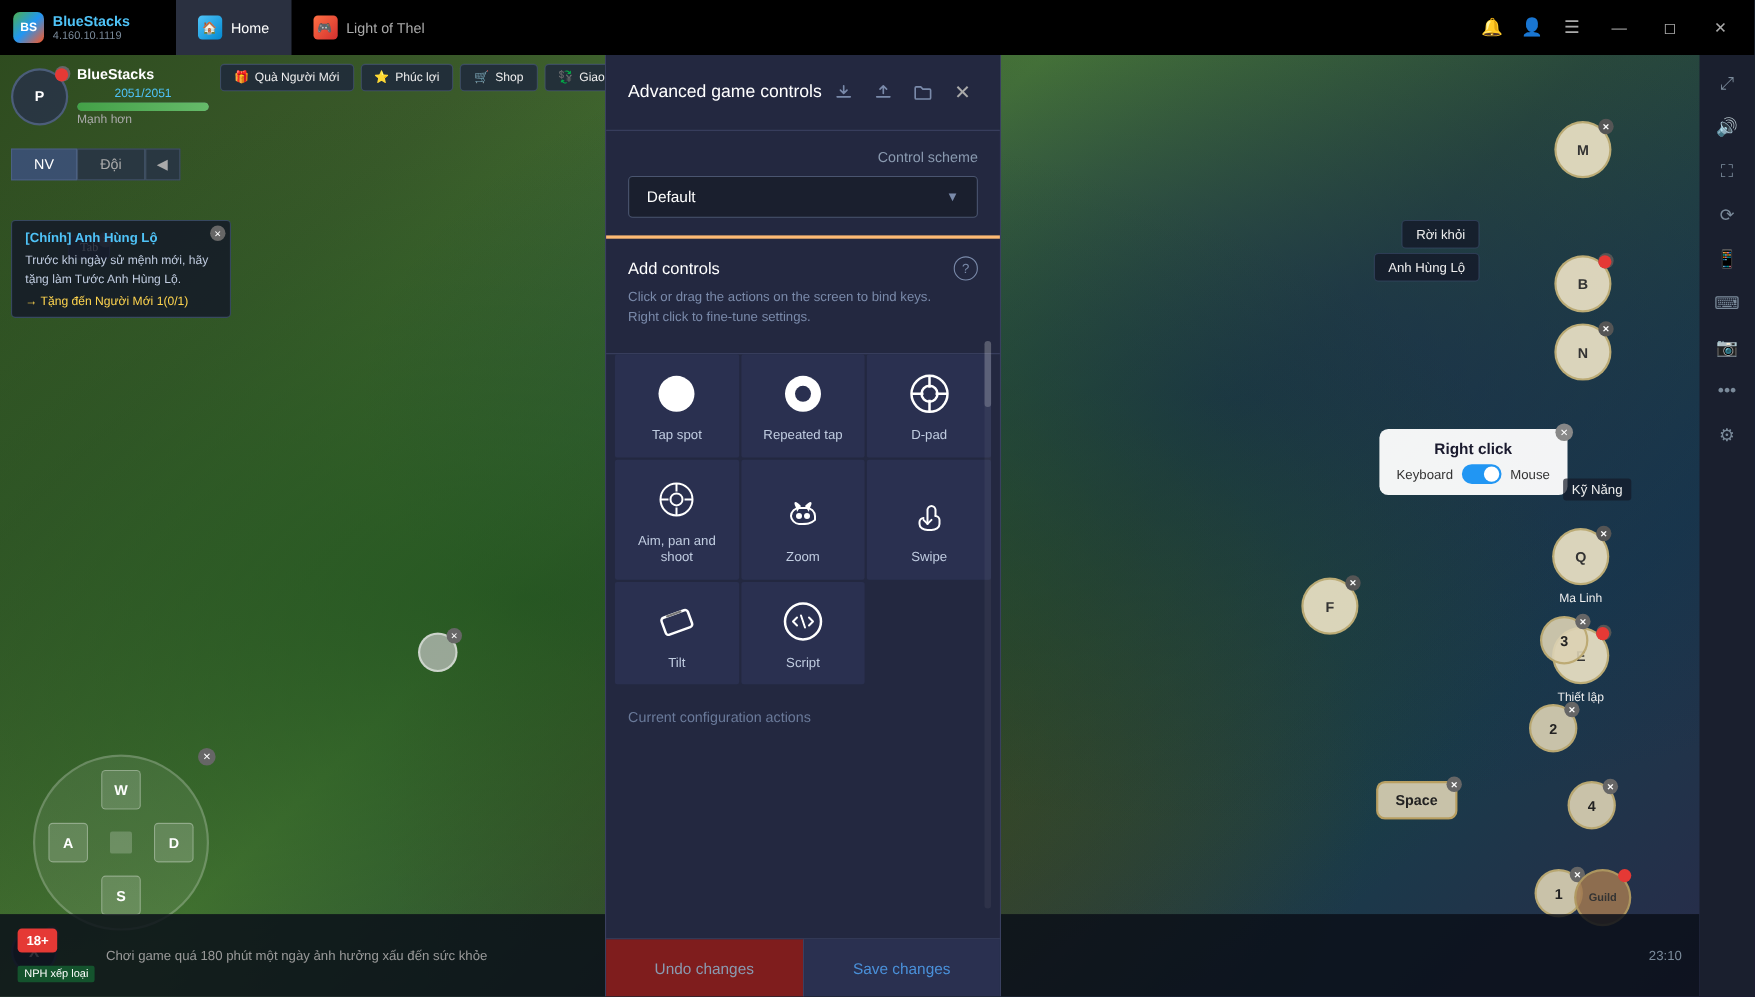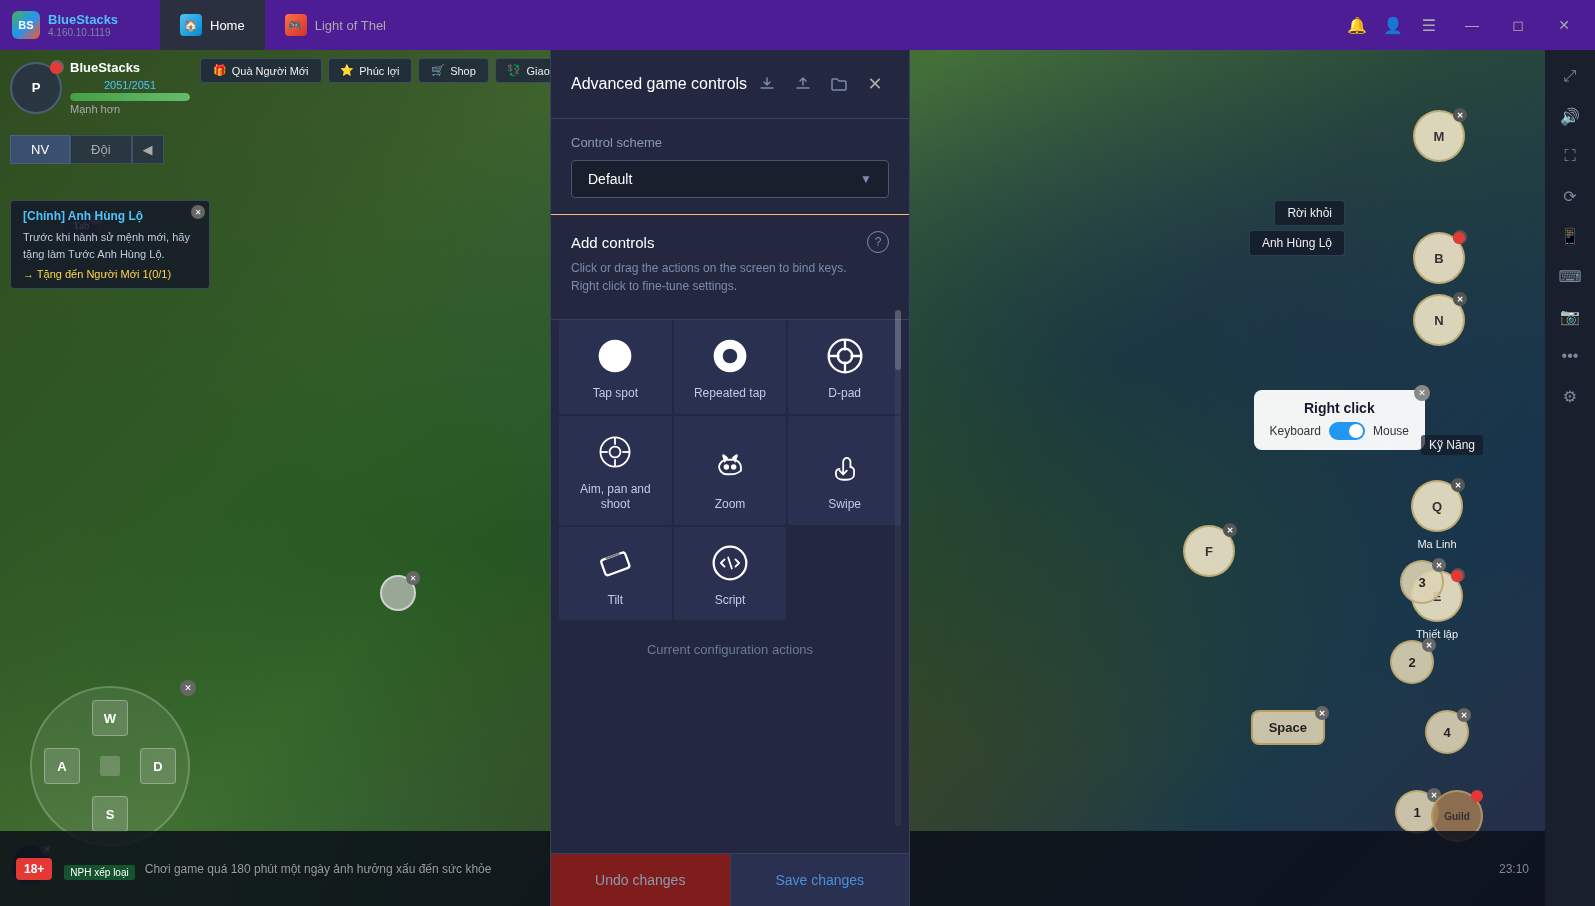--- a/index.html
+++ b/index.html
@@ -29,21 +29,21 @@
                   radial-gradient(ellipse at 50% 80%, rgba(100,60,20,0.5) 0%, transparent 40%);
     }
 
     
     .top-bar {
       position: absolute;
       top: 0;
       left: 0;
       right: 0;
       height: 50px;
-      background: #4c1d95;
+      background: #000000;
       display: flex;
       align-items: center;
       z-index: 100;
     }
 
     .bluestacks-brand {
       display: flex;
       align-items: center;
       padding: 0 12px;
       gap: 8px;
@@ -224,21 +224,22 @@
       width: 28px;
       height: 28px;
       display: flex;
       align-items: center;
       justify-content: center;
     }
 
     
     .control-scheme-section {
       padding: 16px 20px;
-      border-bottom: 1px solid #fdba74;
+      border-bottom: 3px solid #fdba74;
+      text-align: right;
     }
 
     .section-label {
       color: #8a9ab0;
       font-size: 13px;
       margin-bottom: 10px;
     }
 
     .scheme-dropdown {
       width: 100%;
@@ -342,21 +343,20 @@
 
     
     .current-config-section {
       padding: 14px 20px 10px;
       flex: 1;
     }
 
     .current-config-label {
       color: #6a7a9a;
       font-size: 13px;
-      text-align: center;
     }
 
     
     .panel-footer {
       display: flex;
       gap: 0;
       border-top: 1px solid #3a4060;
     }
 
     .footer-btn {
@@ -811,21 +811,21 @@
   </div>
 
   <div class="nv-doi-tabs">
     <div class="nv-tab active">NV</div>
     <div class="nv-tab">Đội</div>
     <div class="arrow-tab">◀</div>
   </div>
 
   <div class="quest-hud">
     <div class="quest-title">[Chính] Anh Hùng Lộ</div>
-    <div class="quest-text">Trước khi hành sử mệnh mới, hãy tặng làm Tước Anh Hùng Lộ.</div>
+    <div class="quest-text">Trước khi ngày sử mệnh mới, hãy tặng làm Tước Anh Hùng Lộ.</div>
     <div class="quest-objective">→ Tặng đến Người Mới 1(0/1)</div>
     <div class="close-indicator" style="position:absolute; top:4px; right:4px;">✕</div>
   </div>
 
   <div class="wasd-control">
     <div class="wasd-circle">
       <div class="wasd-btn top">W</div>
       <div class="wasd-btn left">A</div>
       <div class="wasd-btn right">D</div>
       <div class="wasd-btn bottom">S</div>
@@ -950,21 +950,21 @@
   </div>
 
   <div style="position:absolute; right:310px; top:475px;">
     <div class="game-circle-btn">
       F
       <div class="close-indicator">✕</div>
     </div>
   </div>
 
   <div style="position:absolute; bottom:0; left:0; right:0; height:75px; background:rgba(10,15,25,0.85); display:flex; align-items:center; padding:8px 16px; gap:10px;">
-    <div style="display:flex; flex-direction:row; align-items:flex-end; gap:12px;">
+    <div style="display:flex; flex-direction:column; align-items:flex-start; gap:12px;">
       <div class="age-rating">18+</div>
       <div class="nph-label">NPH xếp loại</div>
     </div>
     <div style="color:#9a9a9a; font-size:12px; flex:1;">Chơi game quá 180 phút một ngày ảnh hưởng xấu đến sức khỏe</div>
     <div style="color:#7a8a9a; font-size:12px;">23:10</div>
   </div>
 
   <div style="position:absolute; left:380px; top:525px; width:36px; height:36px; border-radius:50%; background:rgba(200,200,200,0.7); border:2px solid rgba(255,255,255,0.5);">
     <div style="position:absolute; top:-6px; right:-6px; width:14px; height:14px; background:#666; border-radius:50%; display:flex; align-items:center; justify-content:center; font-size:8px; color:white;">✕</div>
   </div>

